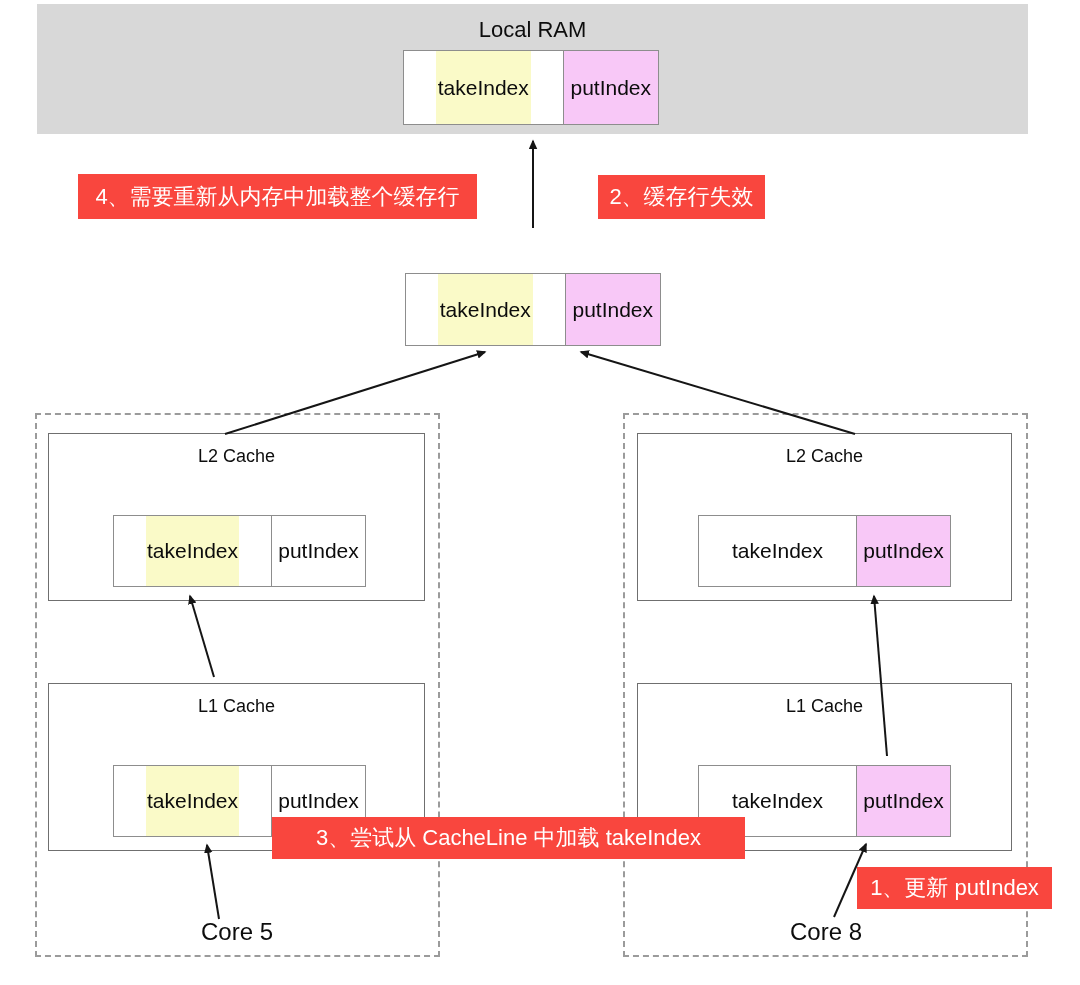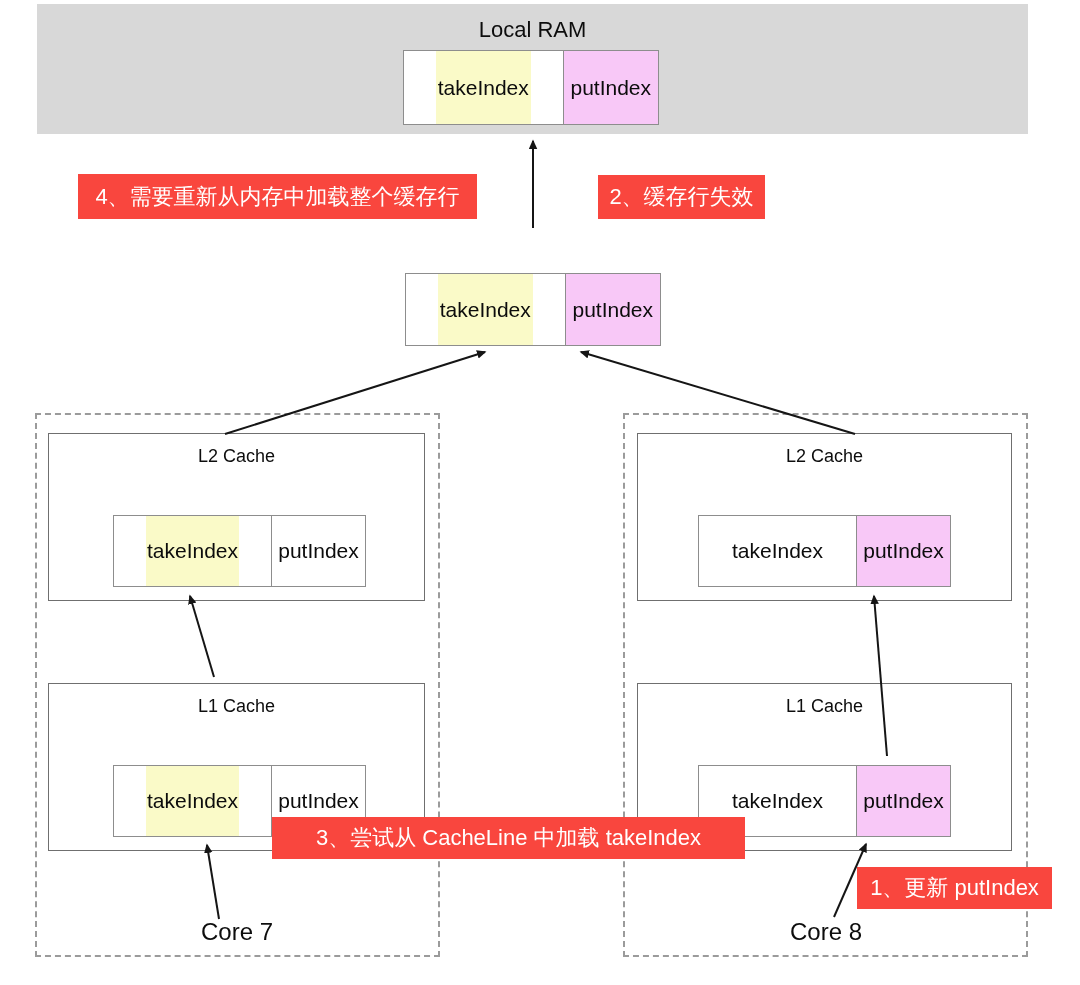--- a/index.html
+++ b/index.html
@@ -67,21 +67,21 @@
   </div>
   <div class="cellpair" style="left:113px;top:765px;width:253px;height:72px;">
     <div class="cell" style="background-color: rgb(250, 250, 200);">
       <span>takeIndex</span>
     </div>
     <div class="cell">
       <span>putIndex</span>
     </div>
   </div>
 
-  <div class="core-label" style="left:147px;top:918px;">Core 7</div>
+  <div class="core-label" style="left:147px;top:918px;">Core 5</div>
 
   <div class="panel" style="left:623px;"></div>
 
   <div class="bigbox" style="left:637px;top:433px;width:375px;height:168px;">
     <div class="bigbox-title">L2 Cache</div>
   </div>
   <div class="cellpair" style="left:698px;top:515px;width:253px;height:72px;">
     <div class="cell">
       <span>takeIndex</span>
     </div>

